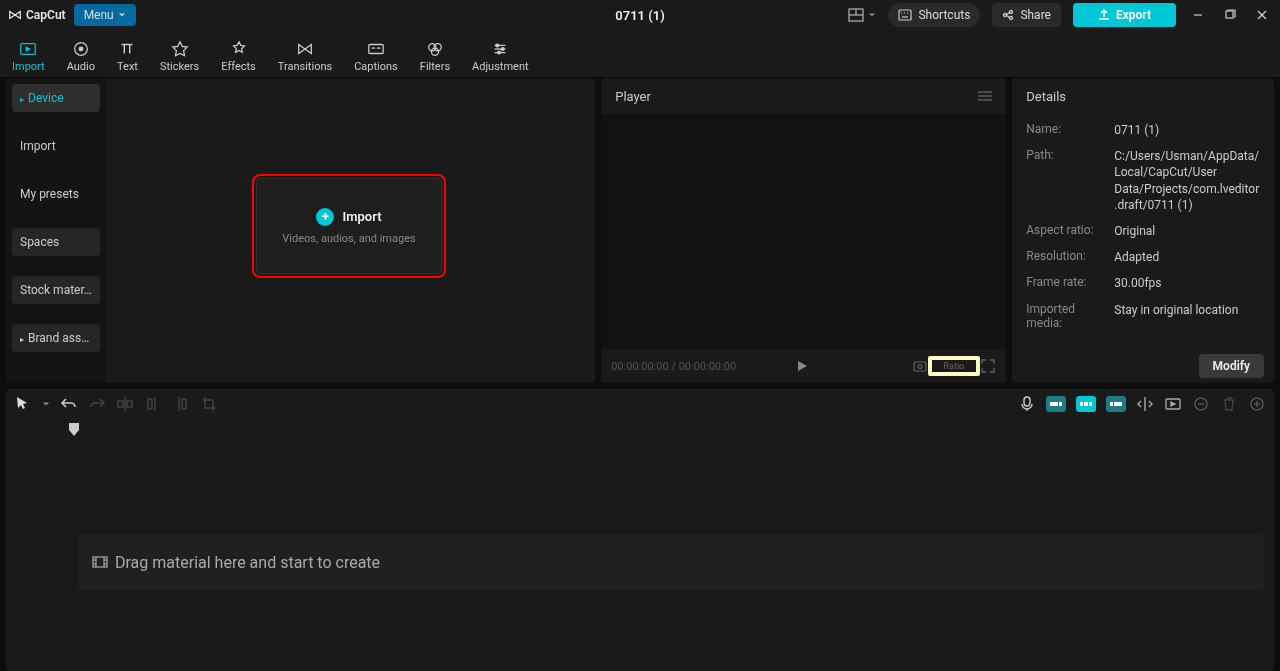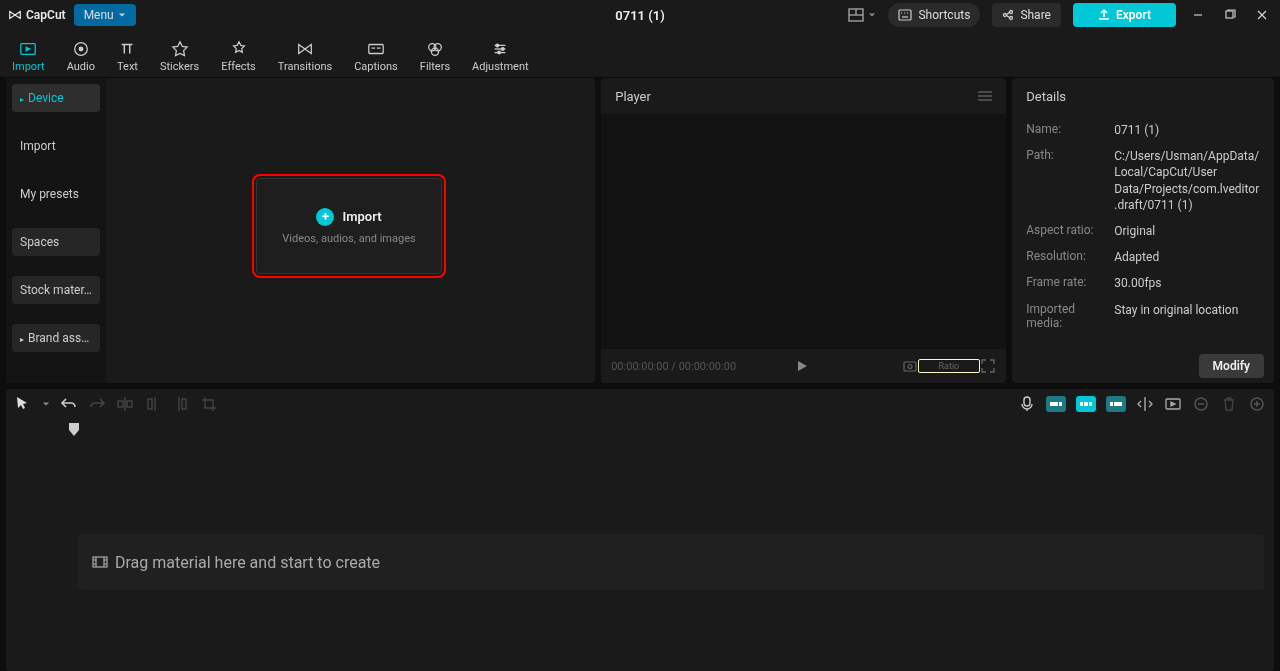--- a/index.html
+++ b/index.html
@@ -39,21 +39,21 @@
 .import-sub { font-size:11px; color:#888; }
 
 .player-panel { width:407px; display:flex; flex-direction:column; }
 .panel-header { height:36px; display:flex; align-items:center; padding:0 14px; color:#ccc; font-size:13px; justify-content:space-between; }
 .player-body { flex:1; background:#121212; }
 .player-controls { height:34px; display:flex; align-items:center; padding:0 10px; gap:0; color:#555; font-size:11px; }
 .time-text { color:#555; }
 .flex-spacer { flex:1; }
 .pc-icon { width:16px; height:16px; cursor:pointer; color:#666; }
 .pc-play { width:12px; height:12px; margin-left:60px; }
-.ratio-badge { font-size:9px; border:1px solid #fef9c3; border-radius:2px; padding:1px 20px; color:#666; }
+.ratio-badge { font-size:9px; border:4px solid #fef9c3; border-radius:2px; padding:1px 12px; color:#666; }
 
 .details-panel { width:263px; display:flex; flex-direction:column; }
 .details-body { flex:1; padding:8px 14px; display:flex; flex-direction:column; gap:10px; font-size:12px; overflow:hidden; }
 .detail-row { display:flex; gap:6px; }
 .detail-label { width:82px; color:#888; flex-shrink:0; }
 .detail-value { color:#ccc; word-break:break-word; line-height:1.35; }
 .details-footer { height:34px; display:flex; align-items:center; justify-content:flex-end; padding:0 10px; }
 .modify-btn { background:#3a3a3a; border:none; color:#eee; padding:5px 14px; border-radius:4px; font-size:12px; font-weight:600; cursor:pointer; }
 
 .timeline-toolbar { height:30px; background:#1a1a1a; margin:6px 6px 0 6px; border-radius:4px 4px 0 0; display:flex; align-items:center; padding:0 8px; gap:10px; }

